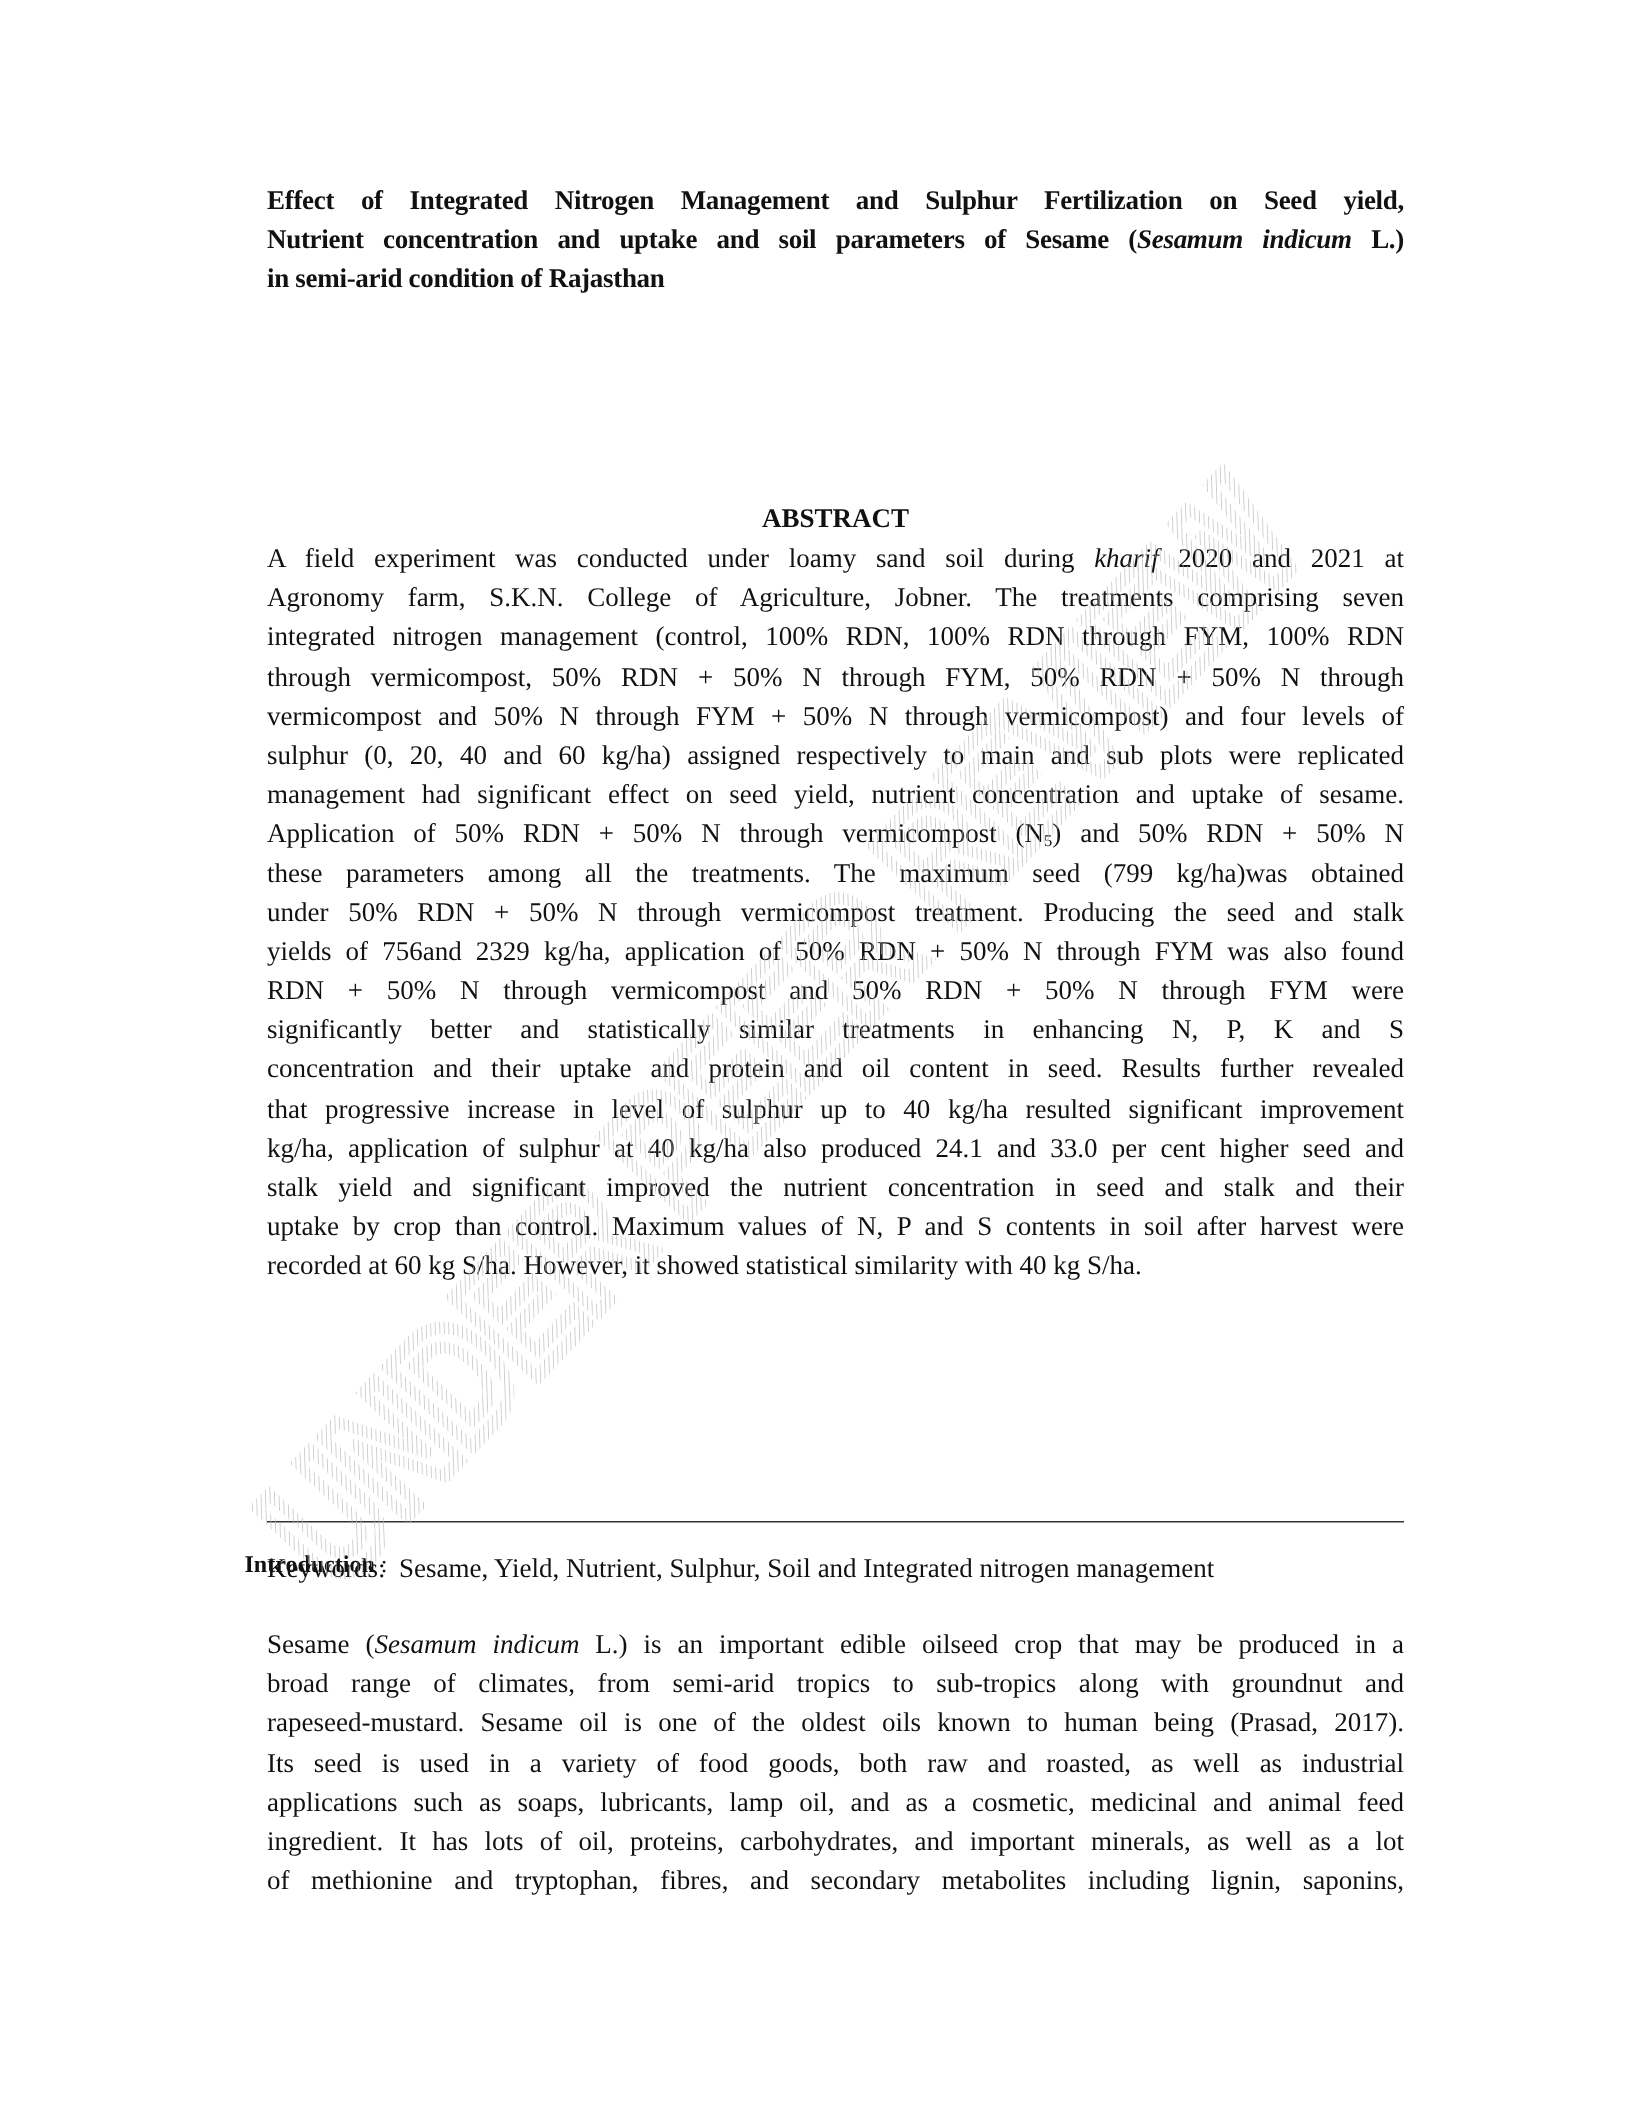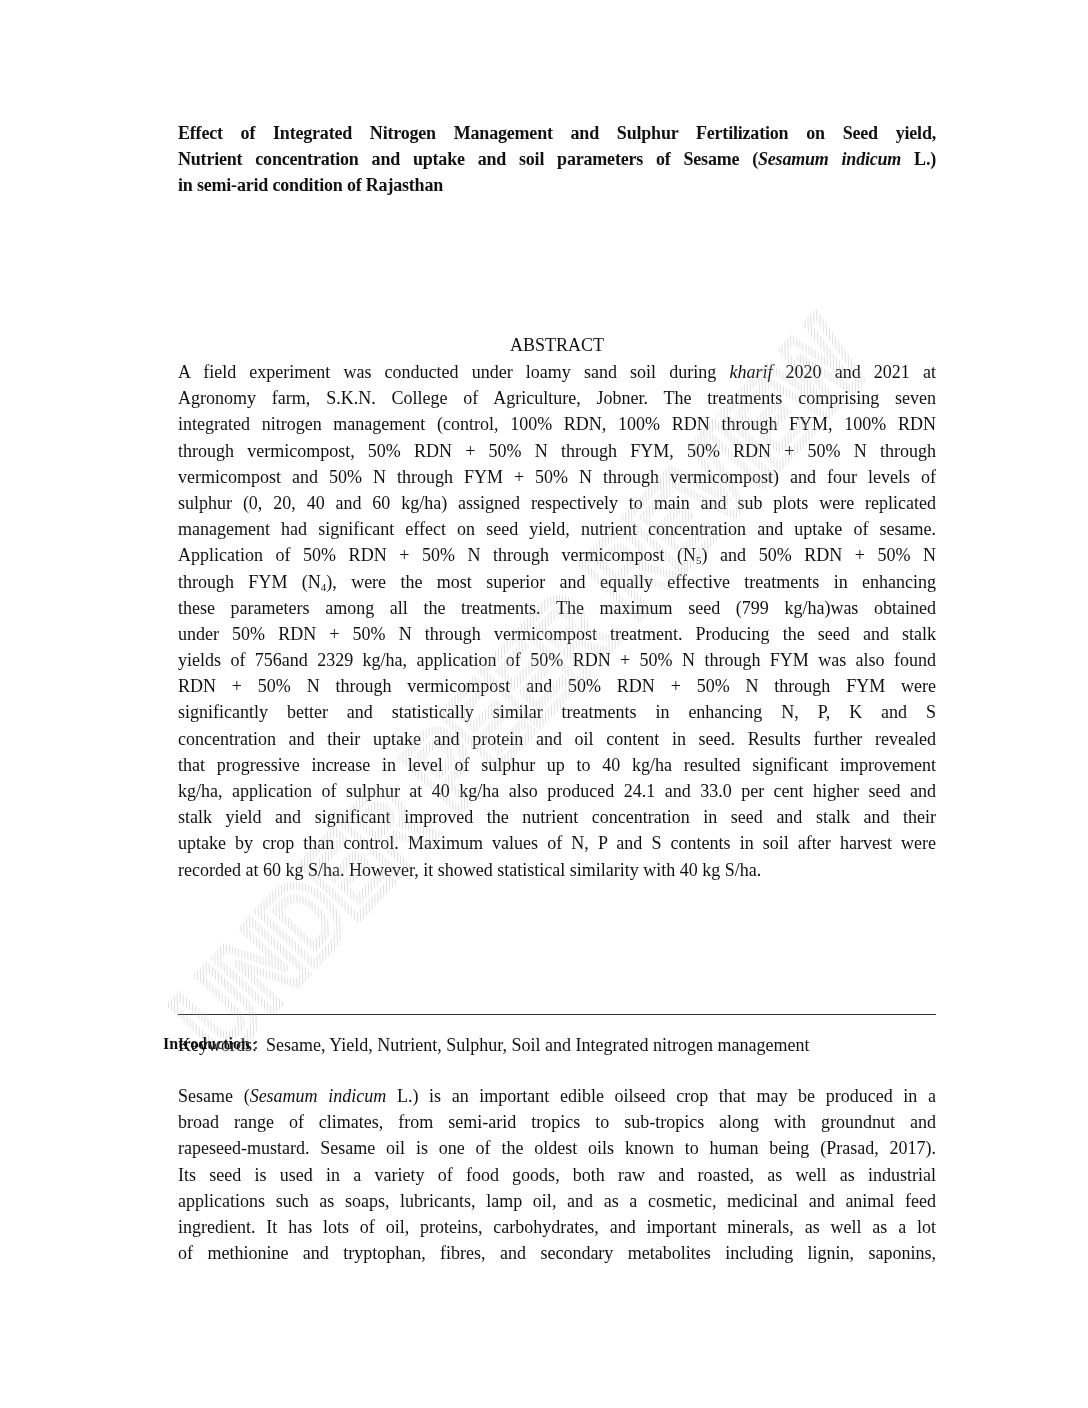--- a/index.html
+++ b/index.html
@@ -6,21 +6,21 @@
   body { width: 1088px; height: 1408px; position: relative; overflow: hidden;
          font-family: "Liberation Serif", "DejaVu Serif", serif; color: #111; }
   .page { position: absolute; left: 0; top: 0; width: 1088px; height: 1408px; margin-left: 12px; }
   .block { position: absolute; left: 166px; width: 758px; }
   .line { display: block; height: 26.2px; line-height: 26.2px; font-size: 18px;
           white-space: nowrap; text-align: justify; text-align-last: justify; }
   .line.last { text-align-last: left; }
   .title { top: 120px; }
   .title .line { font-weight: bold; font-size: 18px; letter-spacing: -0.2px; }
   .abstract-heading { position: absolute; top: 333px; left: 166px; width: 758px;
-                      text-align: center; font-weight: normal; font-size: 18px; line-height: 24px; }
+                      text-align: center; font-weight: bold; font-size: 18px; line-height: 24px; }
   .abstract { top: 359px; }
   .keywords { top: 1032px; }
   .rule { position: absolute; left: 166px; width: 758px; top: 1014px; height: 0;
           border-top: 1.3px solid #333; }
   .intro-heading { position: absolute; top: 1031px; left: 151px; font-size: 16px; line-height: 26px; }
   .intro-heading b { font-weight: bold; }
   .intro { top: 1083px; }
   sub { font-size: 11px; vertical-align: -3px; line-height: 0; }
   .watermark { position: absolute; left: 0; top: 0; width: 1088px; height: 1408px; pointer-events: none; }
 </style>
@@ -39,21 +39,20 @@
 
   <div class="block abstract">
     <span class="line"><span>A field experiment was conducted under loamy sand soil during </span><i>kharif</i><span> 2020 and 2021 at</span></span>
     <span class="line">Agronomy farm, S.K.N. College of Agriculture, Jobner. The treatments comprising seven</span>
     <span class="line">integrated nitrogen management (control, 100% RDN, 100% RDN through FYM, 100% RDN</span>
     <span class="line">through vermicompost, 50% RDN + 50% N through FYM, 50% RDN + 50% N through</span>
     <span class="line">vermicompost and 50% N through FYM + 50% N through vermicompost) and four levels of</span>
     <span class="line">sulphur (0, 20, 40 and 60 kg/ha) assigned respectively to main and sub plots were replicated</span>
     <span class="line">management had significant effect on seed yield, nutrient concentration and uptake of sesame.</span>
     <span class="line"><span>Application of 50% RDN + 50% N through vermicompost (N</span><sub>5</sub><span>) and 50% RDN + 50% N</span></span>
-    <span class="line"><span>through FYM (N</span><sub>4</sub><span>), were the most superior and equally effective treatments in enhancing</span></span>
     <span class="line">these parameters among all the treatments. The maximum seed (799 kg/ha)was obtained</span>
     <span class="line">under 50% RDN + 50% N through vermicompost treatment. Producing the seed and stalk</span>
     <span class="line">yields of 756and 2329 kg/ha, application of 50% RDN + 50% N through FYM was also found</span>
     <span class="line">RDN + 50% N through vermicompost and 50% RDN + 50% N through FYM were</span>
     <span class="line">significantly better and statistically similar treatments in enhancing N, P, K and S</span>
     <span class="line">concentration and their uptake and protein and oil content in seed. Results further revealed</span>
     <span class="line">that progressive increase in level of sulphur up to 40 kg/ha resulted significant improvement</span>
     <span class="line">kg/ha, application of sulphur at 40 kg/ha also produced 24.1 and 33.0 per cent higher seed and</span>
     <span class="line">stalk yield and significant improved the nutrient concentration in seed and stalk and their</span>
     <span class="line">uptake by crop than control. Maximum values of N, P and S contents in soil after harvest were</span>

